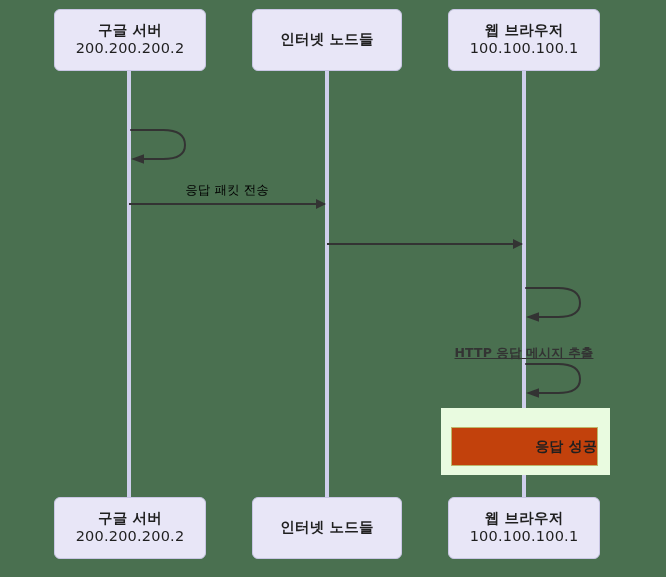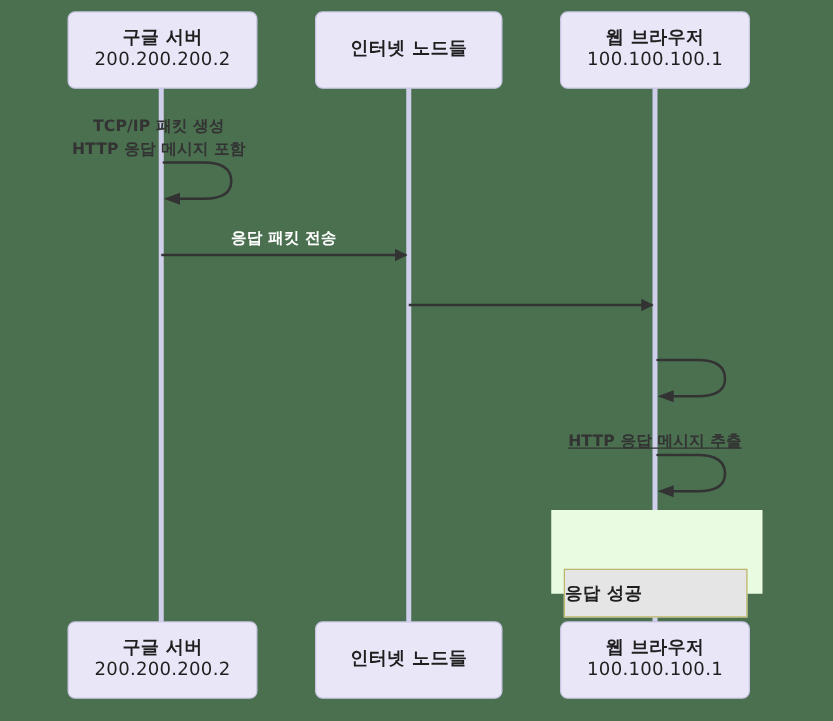--- a/index.html
+++ b/index.html
@@ -67,22 +67,22 @@
     top: -4px;
     width: 0;
     height: 0;
     border-top: 5px solid transparent;
     border-bottom: 5px solid transparent;
     border-left: 10px solid #333333;
   }
   .msg-label {
     position: absolute;
     font-size: 12.5px;
-    font-weight: 700;
-    color: #ffffff;
+    font-weight: 400;
+    color: #000000;
     white-space: nowrap;
     text-align: center;
     z-index: 4;
     letter-spacing: .1px;
   }
 
   
   .selfloop {
     position: absolute;
     z-index: 4;
@@ -102,27 +102,26 @@
 
   
   .note-band {
     position: absolute;
     background: #e9fbe0;
     z-index: 2;
   }
   .note-box {
     position: absolute;
     box-sizing: border-box;
-    background: #e5e5e5;
+    background: #c2410c;
     border: 1px solid #bdb76b;
     display: flex;
     align-items: center;
-    justify-content: flex-start;
+    justify-content: flex-end;
     z-index: 3;
-    margin-top: 28px;
   }
   .note-box .note-text {
     font-size: 14px;
     font-weight: 700;
     color: #1f1f1f;
     white-space: nowrap;
     letter-spacing: .2px;
   }
 </style>
 </head>
@@ -142,24 +141,20 @@
   <div class="participant single" style="left:252px; top:9px; width:150px; height:62px;">
     <span class="p-name">인터넷 노드들</span>
 
   </div>
 
   <div class="participant" style="left:448px; top:9px; width:152px; height:62px;">
     <span class="p-name">웹 브라우저</span>
     <span class="p-ip">100.100.100.1</span>
   </div>
 
-  <div class="selfloop-label" style="left:29px; top:92px; width:196px;">
-    <div>TCP/IP 패킷 생성</div>
-    <div>HTTP 응답 메시지 포함</div>
-  </div>
   <div class="selfloop" style="left:129px; top:126px;">
     <svg width="64" height="38" viewBox="0 0 64 38" fill="none">
       <path d="M2 4 H34 C52 4 56 12 56 19 C56 27 50 33 34 33 H12" stroke="#333333" stroke-width="2" fill="none" stroke-linecap="round"></path>
       <path d="M2 33 L15 28.2 L15 37.8 Z" fill="#333333"></path>
     </svg>
   </div>
 
   <div class="msg-label" style="left:129px; top:182px; width:196px;">
     <span>응답 패킷 전송</span>
   </div>

